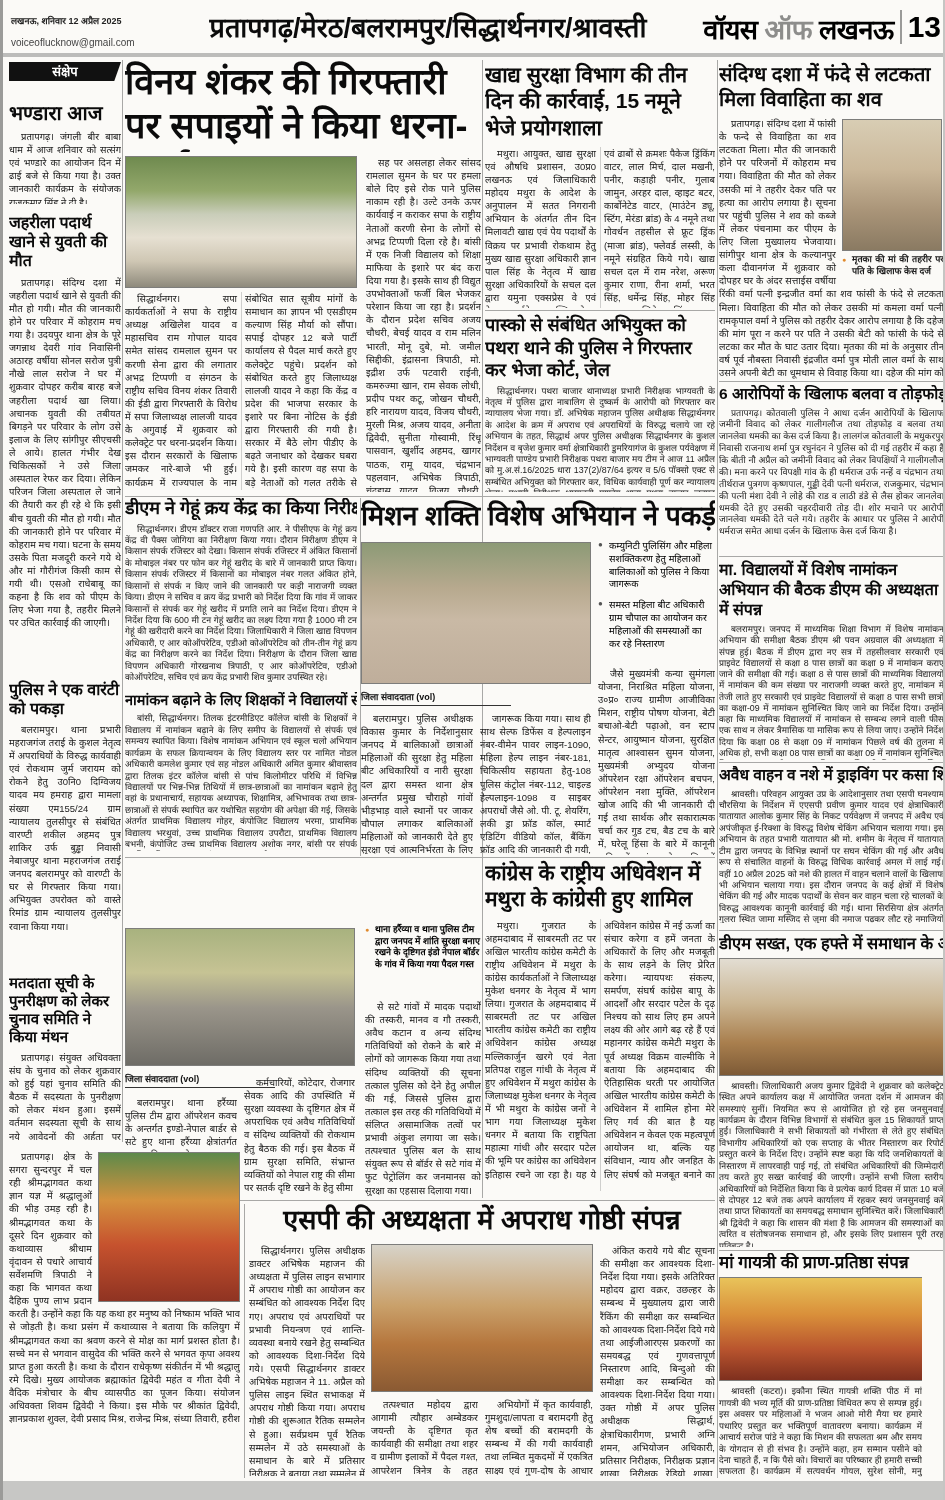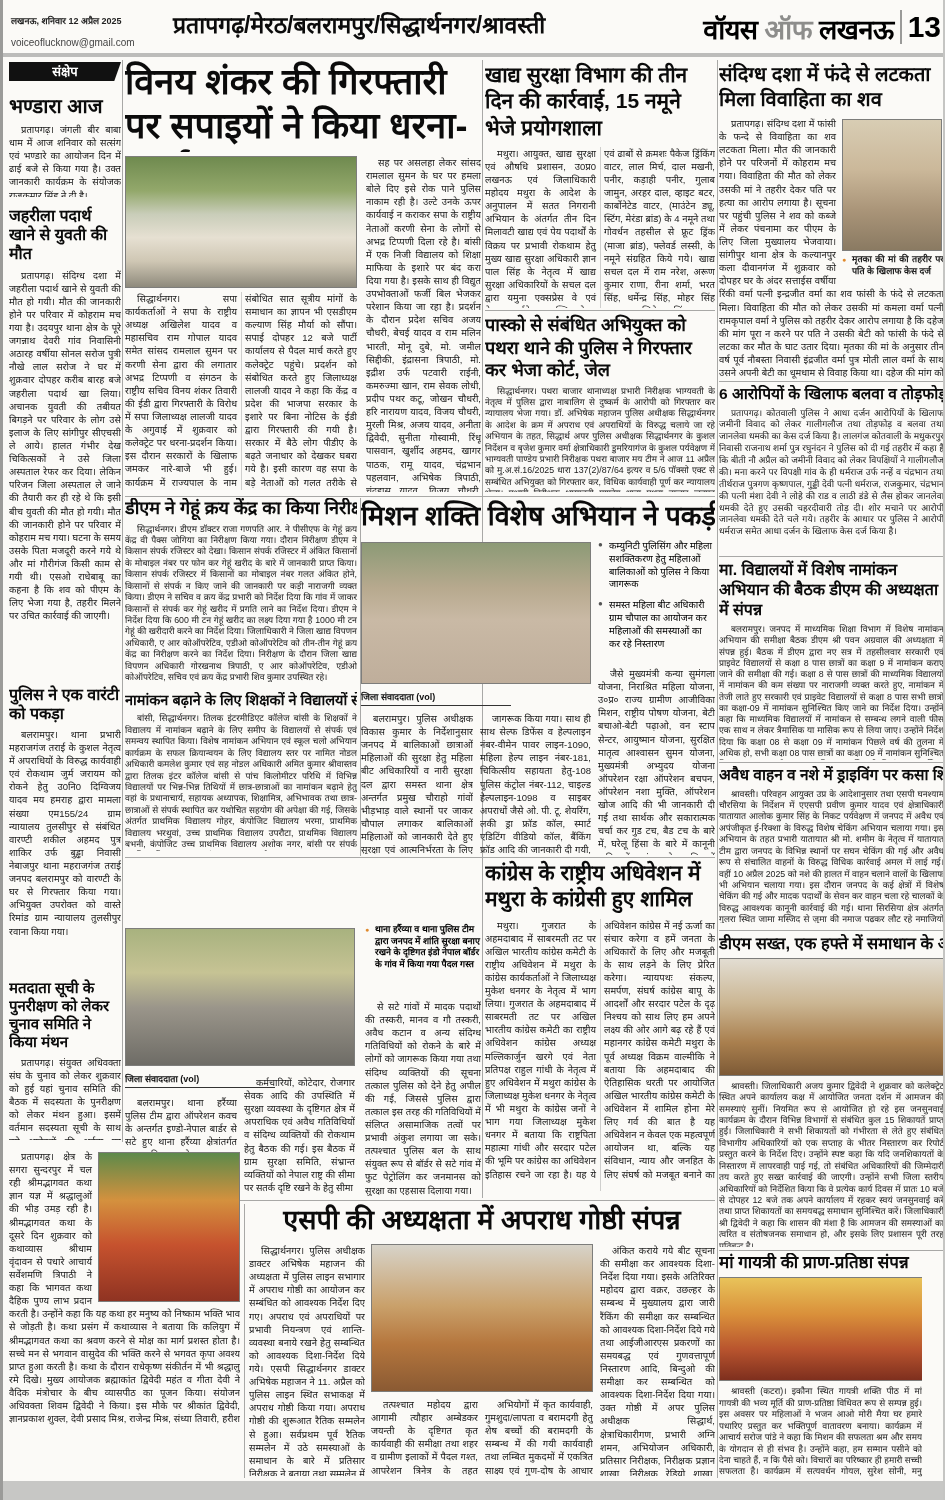--- a/index.html
+++ b/index.html
@@ -30,21 +30,21 @@
 </style>
 </head>
 <body>
 
 <div class="page">
 
   <div class="abs" style="left:8px;top:14px;width:150px">
     <div style="font-size:9px;font-weight:bold;color:#222">लखनऊ, शनिवार 12 अप्रैल 2025</div>
     <div style="font-size:10px;color:#444;margin-top:10px">voiceoflucknow@gmail.com</div>
   </div>
-  <div class="abs hl" style="left:170px;top:12px;width:510px;text-align:left;font-size:23px">प्रतापगढ़/मेरठ/बलरामपुर/सिद्धार्थनगर/श्रावस्ती</div>
+  <div class="abs hl" style="left:170px;top:12px;width:510px;text-align:center;font-size:27px">प्रतापगढ़/मेरठ/बलरामपुर/सिद्धार्थनगर/श्रावस्ती</div>
   <div class="abs" style="left:698px;top:10px;width:240px;display:flex;align-items:flex-start;justify-content:flex-end">
     <span class="brand"><span>वॉयस</span> <span class="of">ऑफ</span> <span>लखनऊ</span></span>
     <span class="pageno">13</span>
   </div>
   <div class="abs masthead-rule"></div>
 
   <div class="vr" style="left:119px;top:60px;height:1082px"></div>
   <div class="vr" style="left:357px;top:498px;height:358px"></div>
   <div class="vr" style="left:479px;top:60px;height:1138px"></div>
   <div class="vr" style="left:714px;top:60px;height:1418px"></div>
@@ -56,31 +56,31 @@
   <div class="hr" style="left:716px;top:381px;width:225px"></div>
   <div class="hr" style="left:716px;top:556px;width:225px"></div>
   <div class="hr" style="left:716px;top:762px;width:225px"></div>
   <div class="hr" style="left:716px;top:930px;width:225px"></div>
   <div class="hr" style="left:716px;top:1250px;width:225px"></div>
   <div class="abs" style="left:0;top:1481px;width:945px;height:19px;background:#c7c7c5"></div>
 
   <div class="abs" style="left:6px;top:62px;width:112px;height:1078px;overflow:hidden">
     <div class="brief-tab" style="width:100%;height:19px">संक्षेप</div>
 
-    <div class="hl" style="font-size:20px;margin-top:13px">भण्डारा आज</div>
+    <div class="hl" style="font-size:20px;margin-top:20px">भण्डारा आज</div>
     <div class="bd" style="margin-top:5px;height:74px">
         <p>प्रतापगढ़। जंगली बीर बाबा धाम में आज शनिवार को सत्संग एवं भण्डारे का आयोजन दिन में ढाई बजे से किया गया है। उक्त जानकारी कार्यक्रम के संयोजक राजकुमार सिंह ने दी है।</p>
       </div>
 
     <div class="hl" style="font-size:16px;margin-top:9px">जहरीला पदार्थ खाने से युवती की मौत</div>
     <div class="bd" style="margin-top:5px;height:395px">
         <p>प्रतापगढ़। संदिग्ध दशा में जहरीला पदार्थ खाने से युवती की मौत हो गयी। मौत की जानकारी होने पर परिवार में कोहराम मच गया है। उदयपुर थाना क्षेत्र के पूरे जगन्नाथ देवरी गांव निवासिनी अठारह वर्षीया सोनल सरोज पुत्री नौखे लाल सरोज ने घर में शुक्रवार दोपहर करीब बारह बजे जहरीला पदार्थ खा लिया। अचानक युवती की तबीयत बिगड़ने पर परिवार के लोग उसे इलाज के लिए सांगीपुर सीएचसी ले आये। हालत गंभीर देख चिकित्सकों ने उसे जिला अस्पताल रेफर कर दिया। लेकिन परिजन जिला अस्पताल ले जाने की तैयारी कर ही रहे थे कि इसी बीच युवती की मौत हो गयी। मौत की जानकारी होने पर परिवार में कोहराम मच गया। घटना के समय उसके पिता मजदूरी करने गये थे और मां गौरीगंज किसी काम से गयी थी। एसओ राधेबाबू का कहना है कि शव को पीएम के लिए भेजा गया है, तहरीर मिलने पर उचित कार्रवाई की जाएगी।</p>
       </div>
 
-    <div class="hl" style="font-size:16px;margin-top:21px">पुलिस ने एक वारंटी को पकड़ा</div>
+    <div class="hl" style="font-size:16px;margin-top:9px">पुलिस ने एक वारंटी को पकड़ा</div>
     <div class="bd" style="margin-top:5px;height:242px">
         <p>बलरामपुर। थाना प्रभारी महराजगंज तराई के कुशल नेतृत्व में अपराधियों के विरुद्ध कार्यवाही एवं रोकथाम जुर्म जरायम को रोकने हेतु उ0नि0 दिग्विजय यादव मय हमराह द्वारा मामला संख्या एम155/24 ग्राम न्यायालय तुलसीपुर से संबंधित वारण्टी शकील अहमद पुत्र शाकिर उर्फ बुड्ढा निवासी नेबाजपुर थाना महराजगंज तराई जनपद बलरामपुर को वारण्टी के घर से गिरफ्तार किया गया। अभियुक्त उपरोक्त को वास्ते रिमांड ग्राम न्यायालय तुलसीपुर रवाना किया गया।</p>
       </div>
 
     <div class="hl" style="font-size:15px;margin-top:9px">मतदाता सूची के पुनरीक्षण को लेकर चुनाव समिति ने किया मंथन</div>
     <div class="bd" style="margin-top:5px;height:230px">
         <p>प्रतापगढ़। संयुक्त अधिवक्ता संघ के चुनाव को लेकर शुक्रवार को हुई यहां चुनाव समिति की बैठक में सदस्यता के पुनरीक्षण को लेकर मंथन हुआ। इसमें वर्तमान सदस्यता सूची के साथ नये आवेदनों की अर्हता पर गाइडलाइन तय की गयी। बैठक की अध्यक्षता करते हुए समिति के अध्यक्ष देवी प्रसाद मिश्र ने कहा कि तहसील एवं दीवानी में सप्ताह में नियमित उपस्थिति के आधार पर मतदाता सूची पारदर्शिता के साथ तैयार की जाये। बैठक में समिति के आधा दर्जन सदस्यों को मतदाता सूची के पुनरीक्षण के लिए अधिकृत करते हुए आगामी बैठक में आख्या दिये जाने पर सहमति बनी। वहीं चुनाव समिति ने सभी संभावित उम्मीदवारों से नाम निर्वाचन प्रक्रिया के तहत जारी आचार संहिता को प्रभावी बनाए रखने में सहयोग की भी अपेक्षा की गयी। संचालन महामंत्री विकास मिश्र ने किया। समिति के प्रवक्ता ज्ञानप्रकाश शुक्ल ने बताया कि आगामी सोलह अप्रैल को अंतरिम सूची के प्रकाशन के बाद दो दिनों तक इस पर आपत्तियां स्वीकार की जायेंगी। बैठक में एल्डर कमेटी के अध्यक्ष राजेन्द्र प्रसाद मिश्र, संरक्षक वीरेन्द्र सिंह, रामलगन यादव, अजय शुक्ल गुड्डू, शिवाकांत उपाध्याय, संजय सिंह, प्रमोद सिंह, राजेन्द्र विश्वकर्मा, रमेश पाण्डेय, कमलेश तिवारी, घनश्याम सरोज, करूणाशंकर मिश्र, इरफान अली मौजूद रहे।</p>
       </div>
   </div>
 

